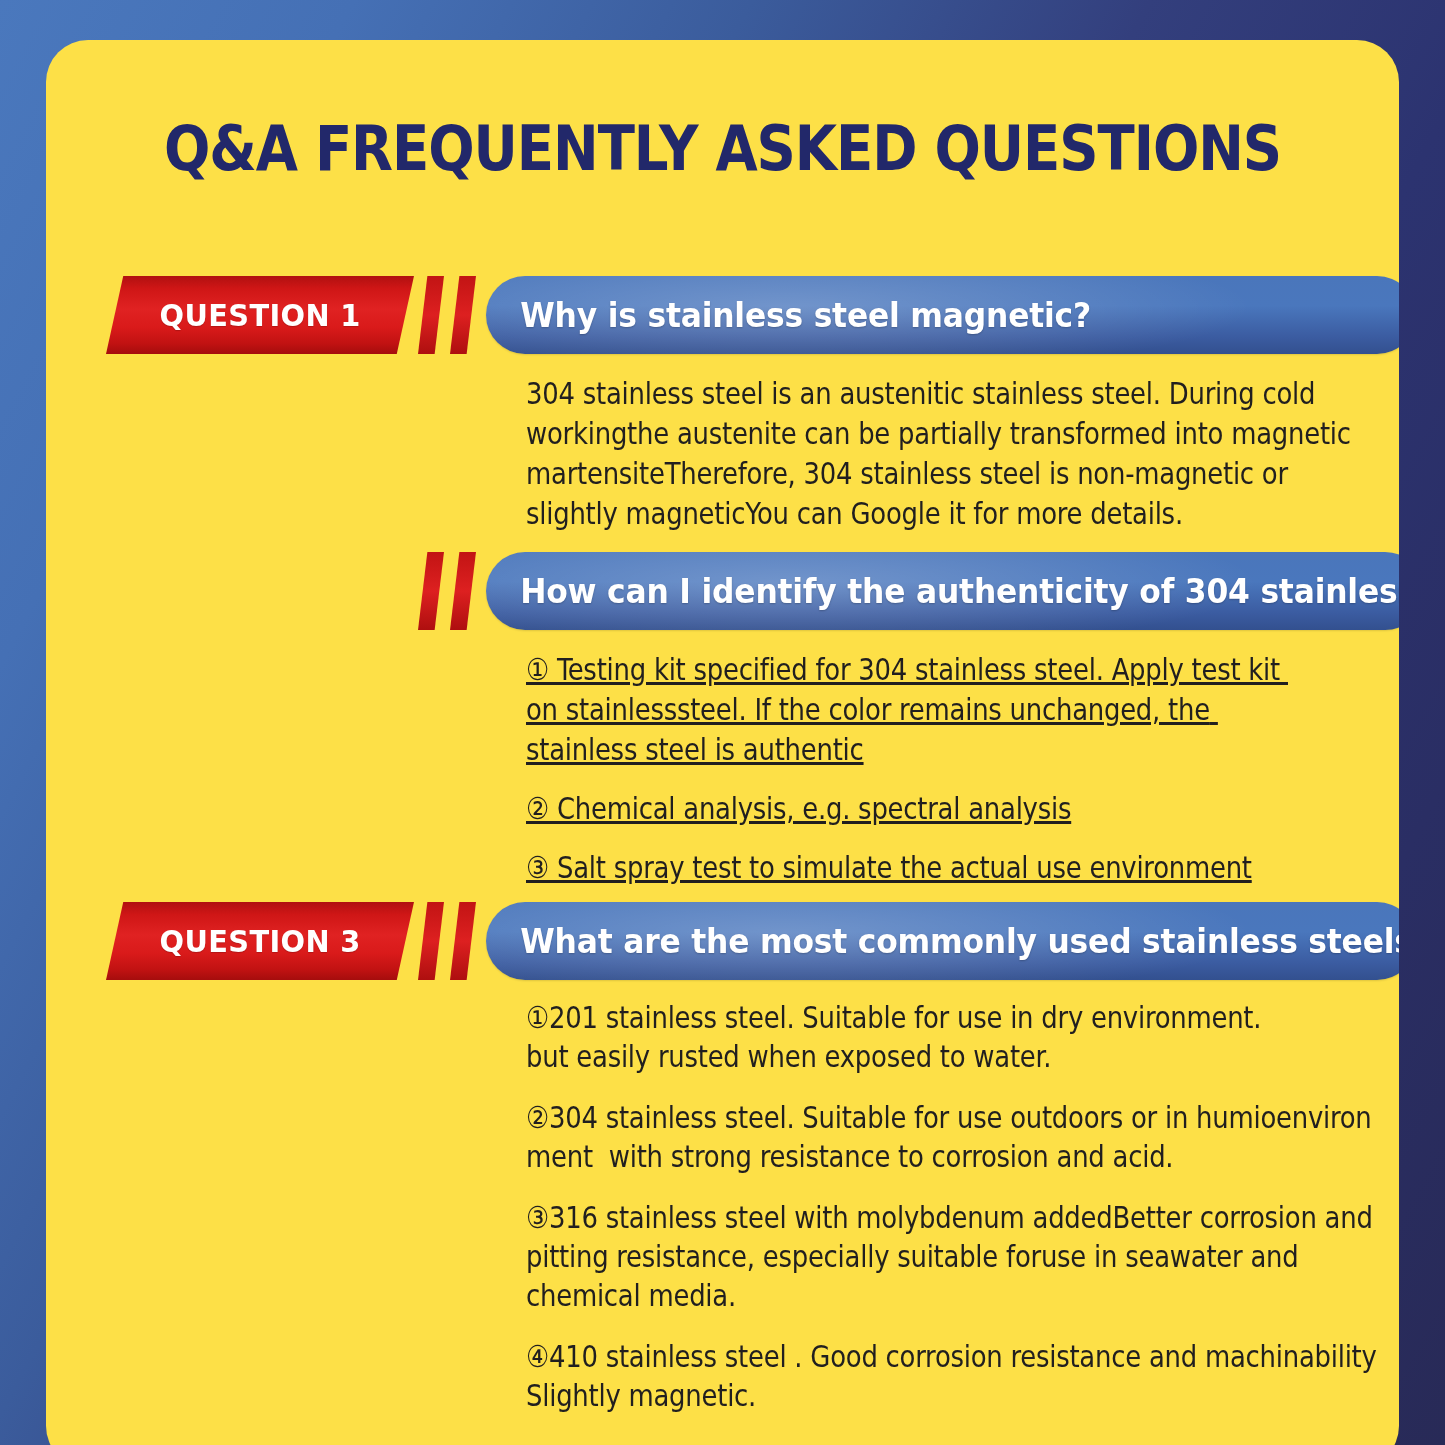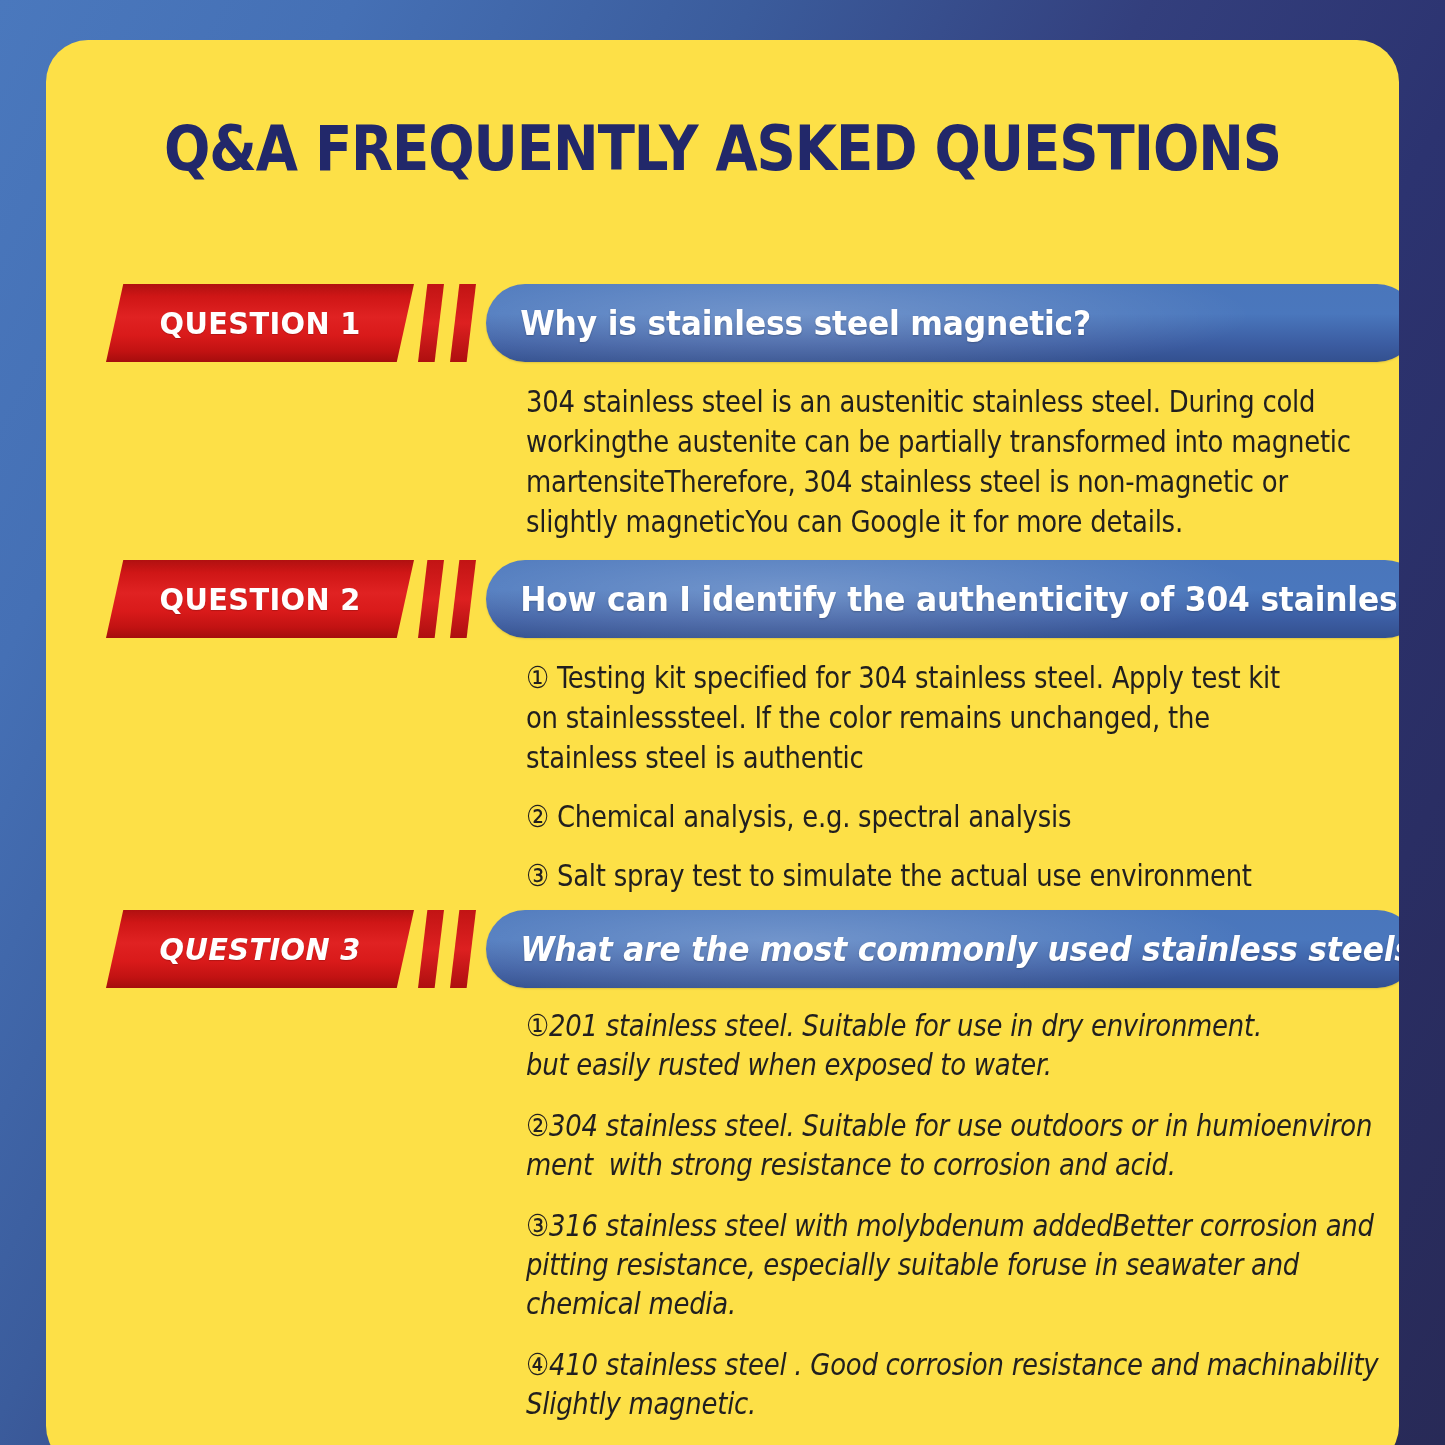--- a/index.html
+++ b/index.html
@@ -36,21 +36,21 @@
     font-family: "DejaVu Sans", sans-serif;
     font-weight: bold;
     font-size: 62px;
     letter-spacing: -1.2px;
     color: #22286a;
     transform: scaleX(0.88);
     white-space: nowrap;
   }
 
   
-  .faq-block { position: absolute; left: 0; width: 100%; margin-top: 8px; }
+  .faq-block { position: absolute; left: 0; width: 100%; }
 
   .banner-row {
     position: relative;
     height: 78px;
   }
 
   .q-tag {
     position: absolute;
     left: 60px;
     top: 0;
@@ -135,23 +135,23 @@
   }
   .answer-para + .answer-para { margin-top: 19px; }
 
   
   #faq-1 { top: 236px; }
   #faq-1 .q-pill { width: 930px; }
   #faq-1 .answer-area { top: 98px; width: 880px; }
 
   #faq-2 { top: 512px; }
   #faq-2 .q-pill { width: 938px; }
-  #faq-2 .answer-area { top: 98px; width: 800px; }
-
-  #faq-3 { top: 862px; font-style: italic; }
+  #faq-2 .answer-area { top: 98px; width: 800px; text-decoration: underline; }
+
+  #faq-3 { top: 862px; }
   #faq-3 .q-pill { width: 930px; }
   #faq-3 .answer-area { top: 96px; width: 900px; }
 
   #faq-3 .answer-para { line-height: 1.3; }
   #faq-3 .answer-para + .answer-para { margin-top: 22px; }
 </style>
 </head>
 <body>
 
 <div class="card">
@@ -169,23 +169,20 @@
         <span class="q-pill-label">Why is stainless steel magnetic?</span>
       </div>
     </div>
     <div class="answer-area">
       <p class="answer-para">304 stainless steel is an austenitic stainless steel. During cold workingthe austenite can be partially transformed into magnetic martensiteTherefore, 304 stainless steel is non-magnetic or slightly magneticYou can Google it for more details.</p>
     </div>
   </div>
 
   <div class="faq-block" id="faq-2">
     <div class="banner-row">
-      <div class="q-tag">
-        <span class="q-tag-label">QUESTION 2</span>
-      </div>
       <div class="slash slash-a"></div>
       <div class="slash slash-b"></div>
       <div class="q-pill">
         <span class="q-pill-label">How can I identify the authenticity of 304 stainless steel?</span>
       </div>
     </div>
     <div class="answer-area">
       <p class="answer-para">① Testing kit specified for 304 stainless steel. Apply test kit on stainlesssteel. If the color remains unchanged, the stainless steel is authentic</p>
       <p class="answer-para">② Chemical analysis, e.g. spectral analysis</p>
       <p class="answer-para">③ Salt spray test to simulate the actual use environment</p>

